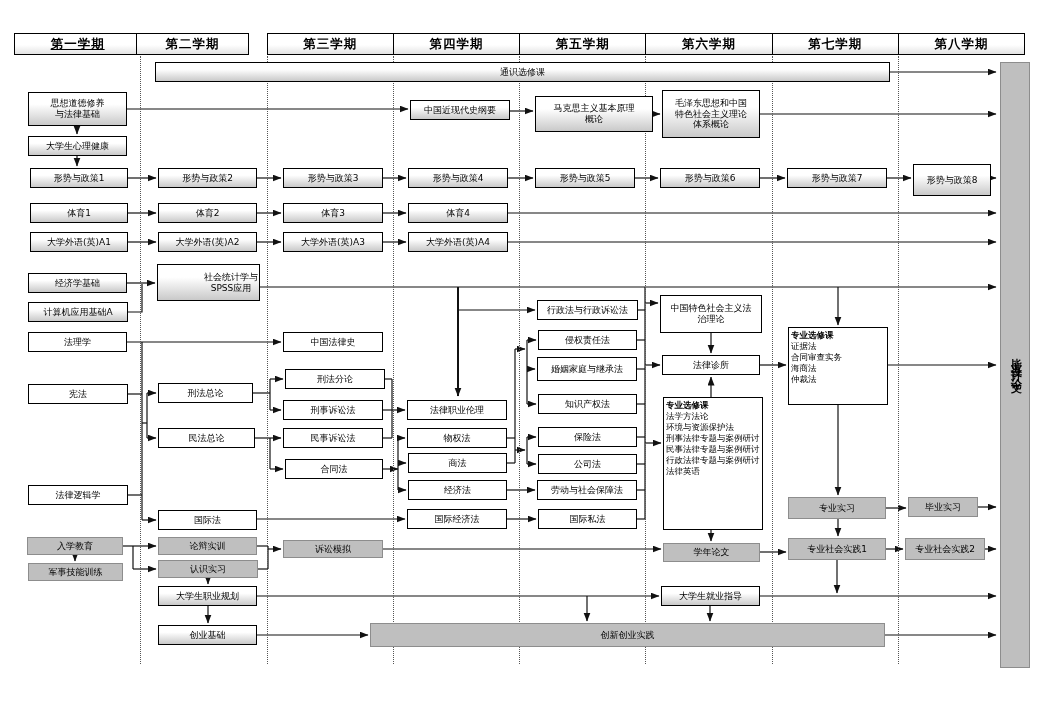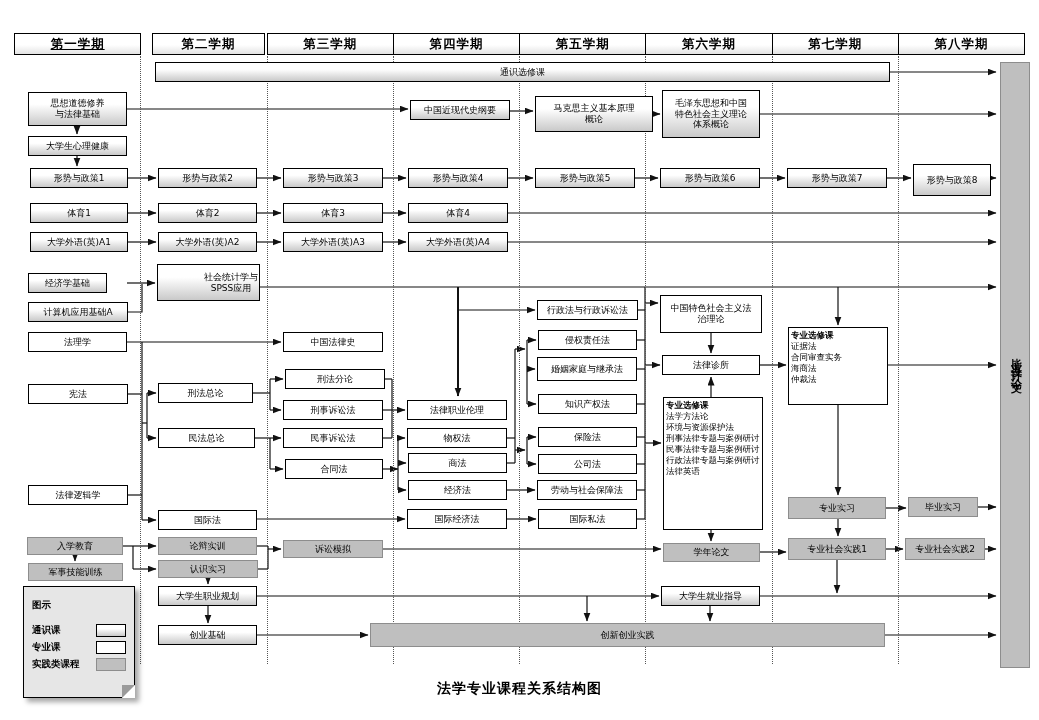--- a/index.html
+++ b/index.html
@@ -177,21 +177,21 @@
       <polyline points="257,596 659,596" fill="none" stroke="#111111" stroke-width="1.2" marker-end="url(#arr)"></polyline>
       <polyline points="587,596 587,621" fill="none" stroke="#111111" stroke-width="1.2" marker-end="url(#arr)"></polyline>
       <polyline points="760,596 996,596" fill="none" stroke="#111111" stroke-width="1.2" marker-end="url(#arr)"></polyline>
       <polyline points="710,606 710,621" fill="none" stroke="#111111" stroke-width="1.2" marker-end="url(#arr)"></polyline>
       <polyline points="257,635 368,635" fill="none" stroke="#111111" stroke-width="1.2" marker-end="url(#arr)"></polyline>
       <polyline points="885,635 996,635" fill="none" stroke="#111111" stroke-width="1.2" marker-end="url(#arr)"></polyline>
     </svg>
 
   <div id="header-layer">
       <div class="hcell" style="left: 14px; width: 127.25px; text-decoration: underline;">第一学期</div>
-      <div class="hcell" style="left: 152px; width: 113px;">第二学期</div>
+      <div class="hcell" style="left: 136px; width: 113px;">第二学期</div>
       <div class="hcell" style="left: 266.5px; width: 127.25px;">第三学期</div>
       <div class="hcell" style="left: 392.75px; width: 127.25px;">第四学期</div>
       <div class="hcell" style="left: 519px; width: 127.25px;">第五学期</div>
       <div class="hcell" style="left: 645.25px; width: 127.25px;">第六学期</div>
       <div class="hcell" style="left: 771.5px; width: 127.25px;">第七学期</div>
       <div class="hcell" style="left: 897.75px; width: 127.25px;">第八学期</div>
     </div>
   <div id="sep-layer">
       <div class="sep" style="left: 140.25px;"></div>
       <div class="sep" style="left: 266.5px;"></div>
@@ -221,21 +221,21 @@
       <div class="node g" style="left: 30px; top: 232px; width: 98px; height: 20px;"><span>大学外语(英)A1</span></div>
       <div class="node g" style="left: 158px; top: 232px; width: 99px; height: 20px;"><span>大学外语(英)A2</span></div>
       <div class="node g" style="left: 283px; top: 232px; width: 100px; height: 20px;"><span>大学外语(英)A3</span></div>
       <div class="node g" style="left: 408px; top: 232px; width: 100px; height: 20px;"><span>大学外语(英)A4</span></div>
       <div class="node g" style="left: 410px; top: 100px; width: 100px; height: 20px;"><span>中国近现代史纲要</span></div>
       <div class="node g" style="left: 535px; top: 96px; width: 118px; height: 36px;"><span>马克思主义基本原理
 概论</span></div>
       <div class="node g" style="left: 662px; top: 90px; width: 98px; height: 48px;"><span>毛泽东思想和中国
 特色社会主义理论
 体系概论</span></div>
-      <div class="node g" style="left: 28px; top: 273px; width: 79px; height: 20px;"><span>经济学基础</span></div>
+      <div class="node g" style="left: 28px; top: 273px; width: 99px; height: 20px;"><span>经济学基础</span></div>
       <div class="node g" style="left: 157px; top: 264px; width: 103px; height: 37px; justify-content: flex-end;"><span>社会统计学与
 SPSS应用</span></div>
       <div class="node g" style="left: 28px; top: 302px; width: 100px; height: 20px;"><span>计算机应用基础A</span></div>
       <div class="node p" style="left: 28px; top: 332px; width: 99px; height: 20px;"><span>法理学</span></div>
       <div class="node p" style="left: 28px; top: 384px; width: 100px; height: 20px;"><span>宪法</span></div>
       <div class="node p" style="left: 28px; top: 485px; width: 100px; height: 20px;"><span>法律逻辑学</span></div>
       <div class="node p" style="left: 283px; top: 332px; width: 100px; height: 20px;"><span>中国法律史</span></div>
       <div class="node p" style="left: 158px; top: 383px; width: 95px; height: 20px;"><span>刑法总论</span></div>
       <div class="node p" style="left: 158px; top: 428px; width: 97px; height: 20px;"><span>民法总论</span></div>
       <div class="node p" style="left: 158px; top: 510px; width: 99px; height: 20px;"><span>国际法</span></div>
@@ -271,31 +271,14 @@
       <div class="node pr" style="left: 28px; top: 563px; width: 95px; height: 18px;"><span>军事技能训练</span></div>
       <div class="node pr" style="left: 158px; top: 537px; width: 99px; height: 18px;"><span>论辩实训</span></div>
       <div class="node pr" style="left: 158px; top: 560px; width: 100px; height: 18px;"><span>认识实习</span></div>
       <div class="node pr" style="left: 283px; top: 540px; width: 100px; height: 18px;"><span>诉讼模拟</span></div>
       <div class="node g" style="left: 158px; top: 586px; width: 99px; height: 20px;"><span>大学生职业规划</span></div>
       <div class="node g" style="left: 158px; top: 625px; width: 99px; height: 20px;"><span>创业基础</span></div>
       <div class="node pr" style="left: 370px; top: 623px; width: 515px; height: 24px;"><span>创新创业实践</span></div>
       <div class="node pr vert" style="left: 1000px; top: 62px; width: 30px; height: 606px;"><span>毕业设计（论文）</span></div>
     </div>
 
-  <div class="legend">
-    <div class="fold"></div>
-    <div class="legend-title">图示</div>
-    <div class="legend-row">
-      <span>通识课</span>
-      <span class="sw sw-g"></span>
-    </div>
-    <div class="legend-row">
-      <span>专业课</span>
-      <span class="sw sw-p"></span>
-    </div>
-    <div class="legend-row">
-      <span>实践类课程</span>
-      <span class="sw sw-pr"></span>
-    </div>
-  </div>
-
-  <div class="main-title">法学专业课程关系结构图</div>
+
 </div>
 
 </body></html>

